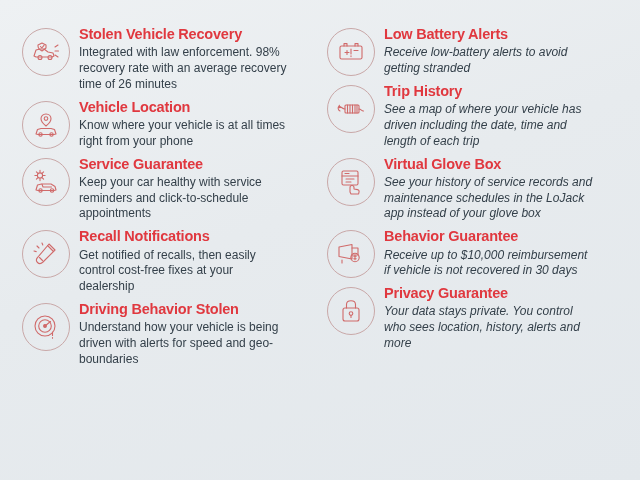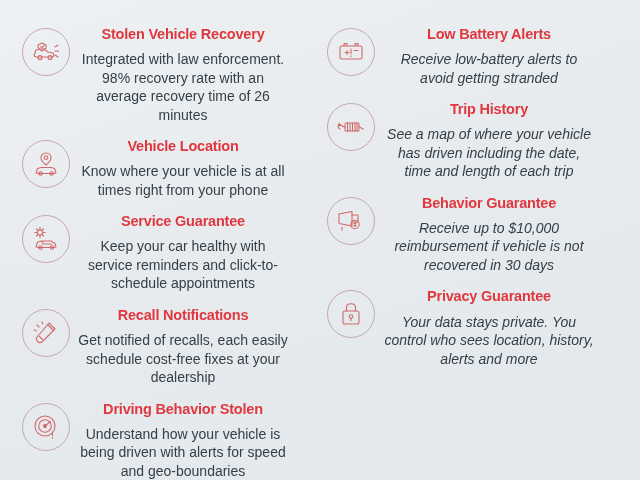--- a/index.html
+++ b/index.html
@@ -28,21 +28,21 @@
   }
   .col {
     flex: 1 1 0;
     display: flex;
     flex-direction: column;
     gap: 6px;
   }
   .feature {
     display: flex;
     align-items: flex-start;
-    text-align: center;
+    gap: 9px;
   }
   .icon-wrap {
     flex: 0 0 auto;
     width: 46px;
     height: 46px;
     border-radius: 50%;
     border: 1px solid #c9a8a8;
     display: flex;
     align-items: center;
     justify-content: center;
@@ -58,23 +58,23 @@
   .feature-title {
     color: #e0383f;
     font-size: 14.5px;
     font-weight: bold;
     line-height: 1.05;
     margin: 0 0 3px 0;
     letter-spacing: -0.2px;
   }
   .feature-desc {
     color: #34404a;
-    font-size: 14px;
+    font-size: 12px;
     line-height: 1.32;
-    margin: 8px;
+    margin: 0;
     max-width: 210px;
   }
   .col.right .feature-desc {
     max-width: 212px;
     font-style: italic;
   }
 </style>
 </head>
 <body>
 
@@ -137,21 +137,21 @@
         <div class="icon-wrap">
           <svg width="30" height="28" viewBox="0 0 30 28" fill="none" stroke="#d06a6a" stroke-width="1.1" stroke-linecap="round" stroke-linejoin="round">
             <path d="M18 4 L24 10 L12 22 Q9 25 6.5 22.5 Q4 20 7 17 Z"></path>
             <path d="M16.5 5.5 L22.5 11.5"></path>
             <path d="M8.5 17.5 L11.5 20.5"></path>
             <path d="M6 6 L8 8 M11 3 L11.8 5 M3 11 L5.2 11.6"></path>
           </svg>
         </div>
         <div class="feature-text">
           <p class="feature-title">Recall Notifications</p>
-          <p class="feature-desc">Get notified of recalls, each easily schedule cost-free fixes at your dealership</p>
+          <p class="feature-desc">Get notified of recalls, then easily control cost-free fixes at your dealership</p>
         </div>
       </div>
 
       <div class="feature">
         <div class="icon-wrap">
           <svg width="30" height="28" viewBox="0 0 30 28" fill="none" stroke="#d06a6a" stroke-width="1.1" stroke-linecap="round" stroke-linejoin="round">
             <circle cx="14" cy="13" r="10"></circle>
             <circle cx="14" cy="13" r="6.3"></circle>
             <path d="M14 13 L19.5 8.5"></path>
             <circle cx="14" cy="13" r="1.4" fill="#d06a6a"></circle>
@@ -193,20 +193,35 @@
             <path d="M23 12 C25 12 26 14.5 27.5 14"></path>
             <path d="M3.4 8.3 L2.6 10.6 L4.9 10.4"></path>
           </svg>
         </div>
         <div class="feature-text">
           <p class="feature-title">Trip History</p>
           <p class="feature-desc">See a map of where your vehicle has driven including the date, time and length of each trip</p>
         </div>
       </div>
 
+      <div class="feature">
+        <div class="icon-wrap">
+          <svg width="28" height="28" viewBox="0 0 28 28" fill="none" stroke="#d06a6a" stroke-width="1.1" stroke-linecap="round" stroke-linejoin="round">
+            <rect x="5" y="3" width="16" height="14" rx="1.4"></rect>
+            <path d="M5 8 L21 8"></path>
+            <path d="M8 5.5 L12 5.5"></path>
+            <path d="M9 11 L17 11 M9 14 L14 14"></path>
+            <path d="M13 24 L13 19.5 Q13 17.5 15 17.5 Q17 17.5 17 19.5 L17 21 L20.5 21.6 Q22.5 22 22 24.2 L21.6 26 L14 26 Z" fill="none"></path>
+          </svg>
+        </div>
+        <div class="feature-text">
+          <p class="feature-title">Virtual Glove Box</p>
+          <p class="feature-desc">See your history of service records and maintenance schedules in the LoJack app instead of your glove box</p>
+        </div>
+      </div>
 
       <div class="feature">
         <div class="icon-wrap">
           <svg width="30" height="26" viewBox="0 0 30 26" fill="none" stroke="#d06a6a" stroke-width="1.1" stroke-linecap="round" stroke-linejoin="round">
             <path d="M3 6 L16 3.5 L16 18 L3 15.5 Z"></path>
             <path d="M16 7 L22 7 L22 14 L16 14"></path>
             <circle cx="19" cy="16.5" r="4.2"></circle>
             <path d="M19 14.2 L19 18.8 M17.8 15.2 L20.2 15.2 M17.8 17.8 L20.2 17.8"></path>
             <path d="M6 19 L6 22"></path>
           </svg>

